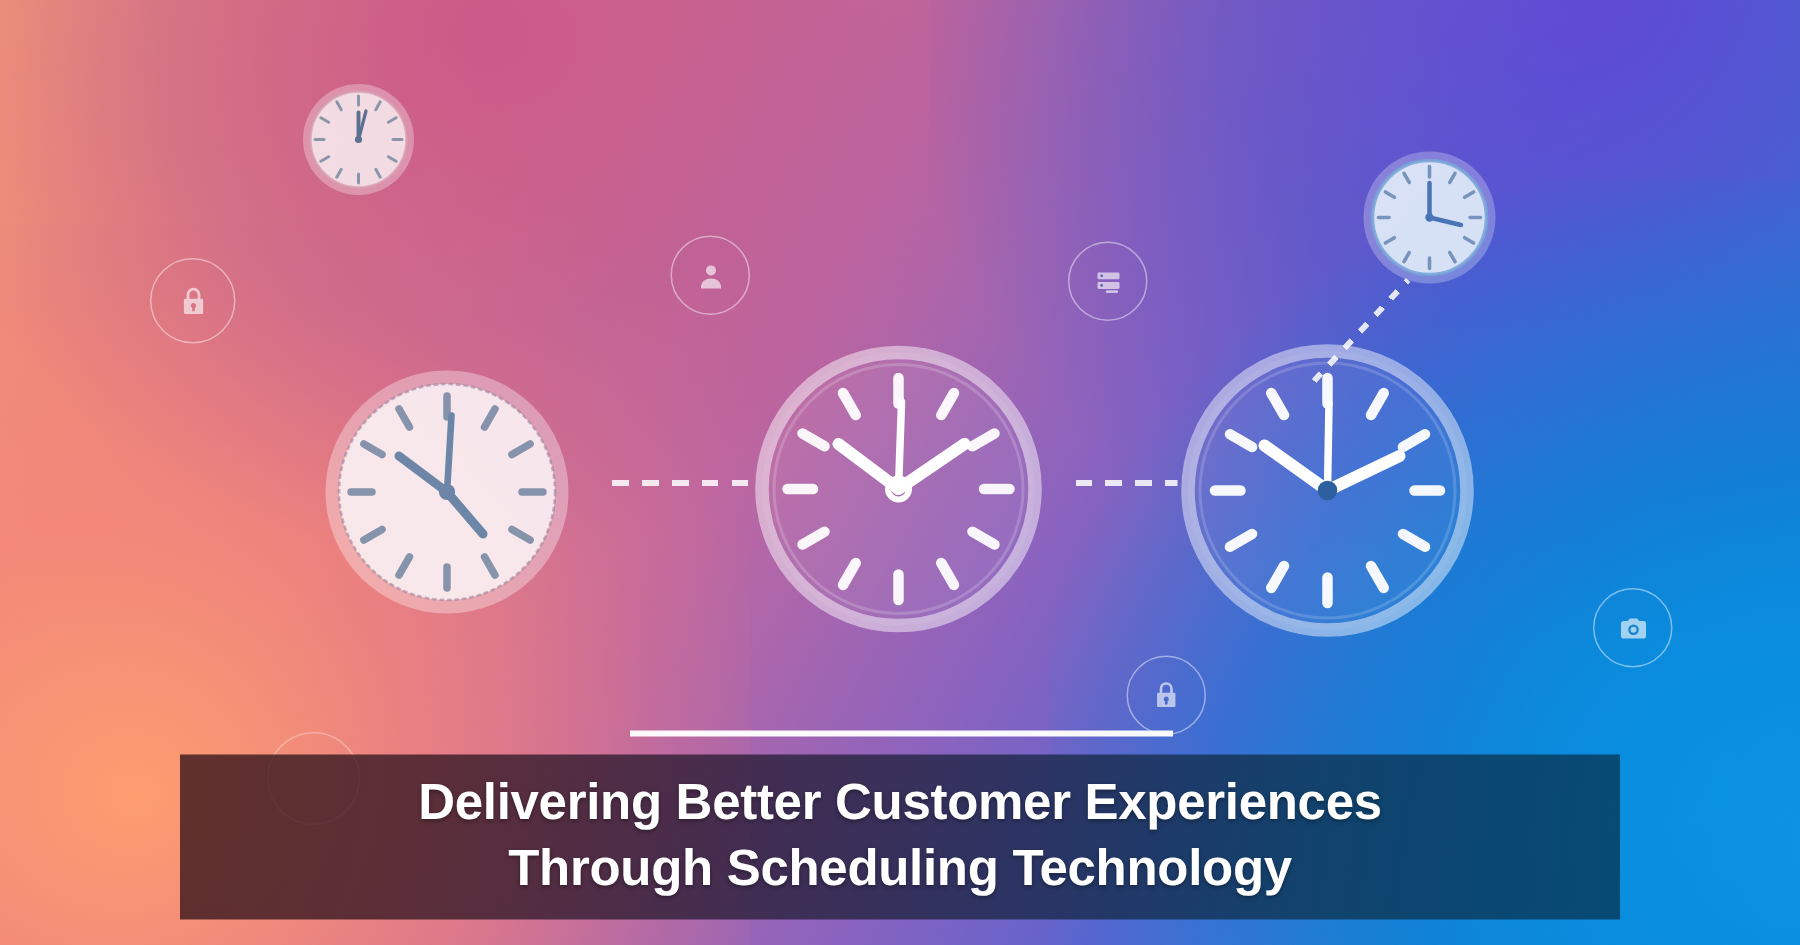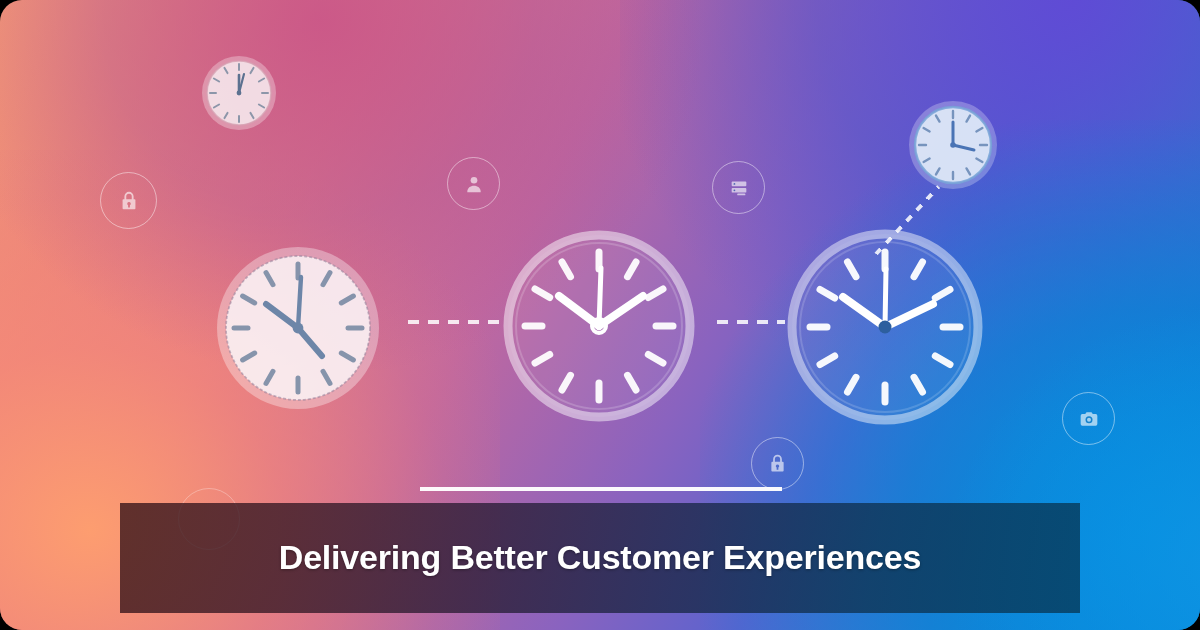--- a/index.html
+++ b/index.html
@@ -7,21 +7,20 @@
   html, body {
     width:1200px; height:630px;
     overflow:hidden;
     font-family:"Liberation Sans", sans-serif;
     background:#000;
   }
   #stage {
     position:relative;
     width:1200px; height:630px;
     overflow:hidden;
-    border-radius:22px;
   }
 
   
   .bg-base {
     position:absolute; inset:0;
     background:linear-gradient(118deg,
         #f79a74 0%,
         #ef8a78 12%,
         #e27b86 26%,
         #c0689f 42%,
@@ -295,15 +294,16 @@
   </div>
 
   <div class="icon-bubble" style="left:178px; top:488px; width:62px; height:62px; border-color:rgba(255,255,255,.30);">
     <span></span>
   </div>
 
   <div class="banner-line"></div>
 
   <div class="banner">
     <div class="title-line">Delivering Better Customer Experiences</div>
+    <div class="title-line">Through Scheduling Technology</div>
   </div>
 
 </div>
 
 </body></html>

